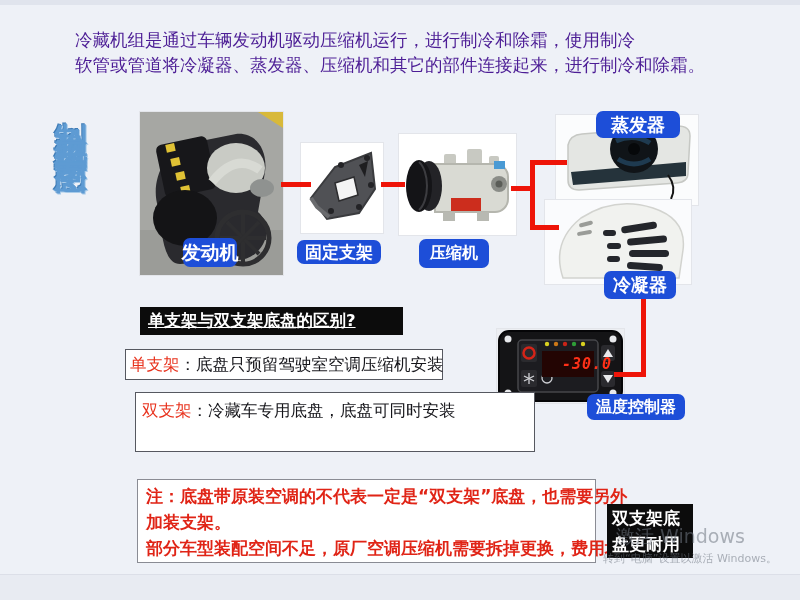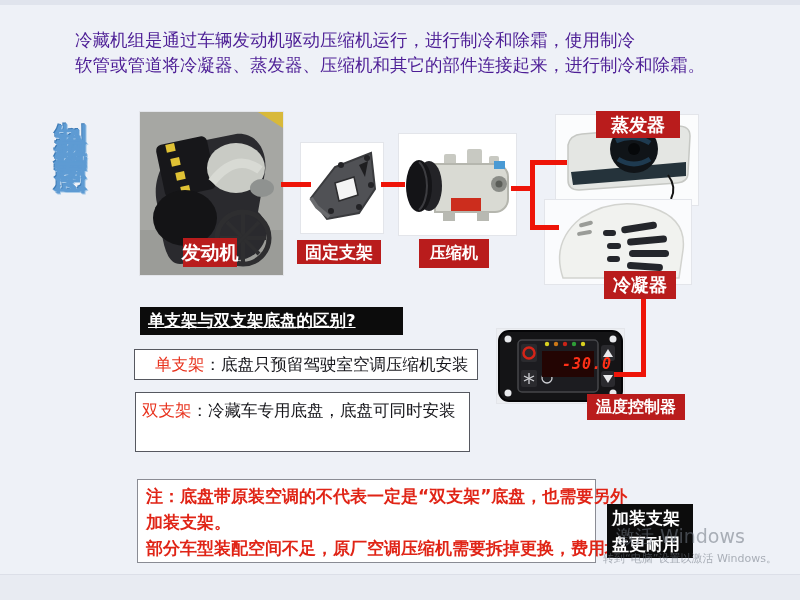--- a/index.html
+++ b/index.html
@@ -30,22 +30,22 @@
   .photo { position:absolute; background:#fff; box-shadow:0 0 0 1px #e3e5ea; }
   #engine-photo     { left:140px; top:112px; width:143px; height:163px; }
   #bracket-photo    { left:301px; top:143px; width:82px;  height:90px;  }
   #compressor-photo { left:399px; top:134px; width:117px; height:101px; }
   #evaporator-photo { left:556px; top:115px; width:142px; height:90px;  background:#fbfcfd; }
   #condenser-photo  { left:545px; top:200px; width:146px; height:84px;  background:#fafbfd; }
   #controller-photo { left:497px; top:329px; width:127px; height:74px;  background:#eceef2; }
   .photo svg { display:block; width:100%; height:100%; }
 
   .plabel {
-    position:absolute; background:#b91c1c; color:#ffffff; font-weight:bold;
-    display:flex; align-items:center; justify-content:center; white-space:nowrap;
+    position:absolute; background:#1d4ed8; color:#ffffff; font-weight:bold;
+    display:flex; align-items:center; justify-content:center; white-space:nowrap;border-radius:7px;
   }
   #engine-label     { left:183px; top:238px; width:54px;  height:29px; font-size:19px; }
   #bracket-label    { left:297px; top:240px; width:84px;  height:24px; font-size:17px; }
   #compressor-label { left:419px; top:239px; width:70px;  height:29px; font-size:16px; }
   #evaporator-label { left:596px; top:111px; width:84px;  height:27px; font-size:18px; }
   #condenser-label  { left:604px; top:271px; width:72px;  height:28px; font-size:18px; }
   #controller-label { left:587px; top:394px; width:98px;  height:26px; font-size:16px; }
 
   .rline { position:absolute; background:#ee1408; }
   #line-engine-bracket     { left:281px; top:182px; width:30px; height:5px; }
@@ -57,25 +57,25 @@
   #line-condenser-down     { left:641px; top:298px; width:5px;  height:79px; }
   #line-to-controller      { left:614px; top:372px; width:30px; height:5px; }
 
   #question-banner {
     position:absolute; left:140px; top:307px; width:263px; height:28px;
     background:#0c0c0c; color:#fff; font-size:16.5px; font-weight:bold;
     display:flex; align-items:center; padding-left:8px;text-decoration:underline;
   }
   .textbox { position:absolute; background:#ffffff; border:1px solid #565860; color:#15151a; }
   #single-box {
-    left:134px; top:349px; width:344px; height:31px; font-size:16.5px;
-    display:flex; align-items:center; padding-left:20px; white-space:nowrap;
+    left:125px; top:349px; width:318px; height:31px; font-size:16.5px;
+    display:flex; align-items:center; padding-left:4px; white-space:nowrap;
   }
   #double-box {
-    left:135px; top:392px; width:335px; height:60px; font-size:16.5px;
+    left:135px; top:392px; width:400px; height:60px; font-size:16.5px;
     padding:5px 6px; line-height:25px;
   }
   .term-red { color:#e8311c; }
   #note-box {
     left:137px; top:479px; width:459px; height:84px;
     border:1px solid #8a8c94; color:#e02416; font-weight:bold;
     font-size:17px; line-height:26px; padding:3px 8px; white-space:nowrap;
   }
   #durable-box {
     position:absolute; left:607px; top:504px; width:86px; height:54px;
@@ -270,21 +270,21 @@
     <div><span class="term-red">双支架</span><span>：冷藏车专用底盘，底盘可同时安装</span></div>
   </div>
 
   <div class="textbox" id="note-box">
     <div>注：底盘带原装空调的不代表一定是“双支架”底盘，也需要另外</div>
     <div>加装支架。</div>
     <div>部分车型装配空间不足，原厂空调压缩机需要拆掉更换，费用增加</div>
   </div>
 
   <div id="durable-box">
-    <div>加装支架</div>
+    <div>双支架底</div>
     <div>盘更耐用</div>
   </div>
 
   <div class="wm" id="wm-line1">激活 Windows</div>
   <div class="wm" id="wm-line2">转到“电脑”设置以激活 Windows。</div>
 
   <div class="bottom-strip"></div>
 </div>
 
 </body></html>

